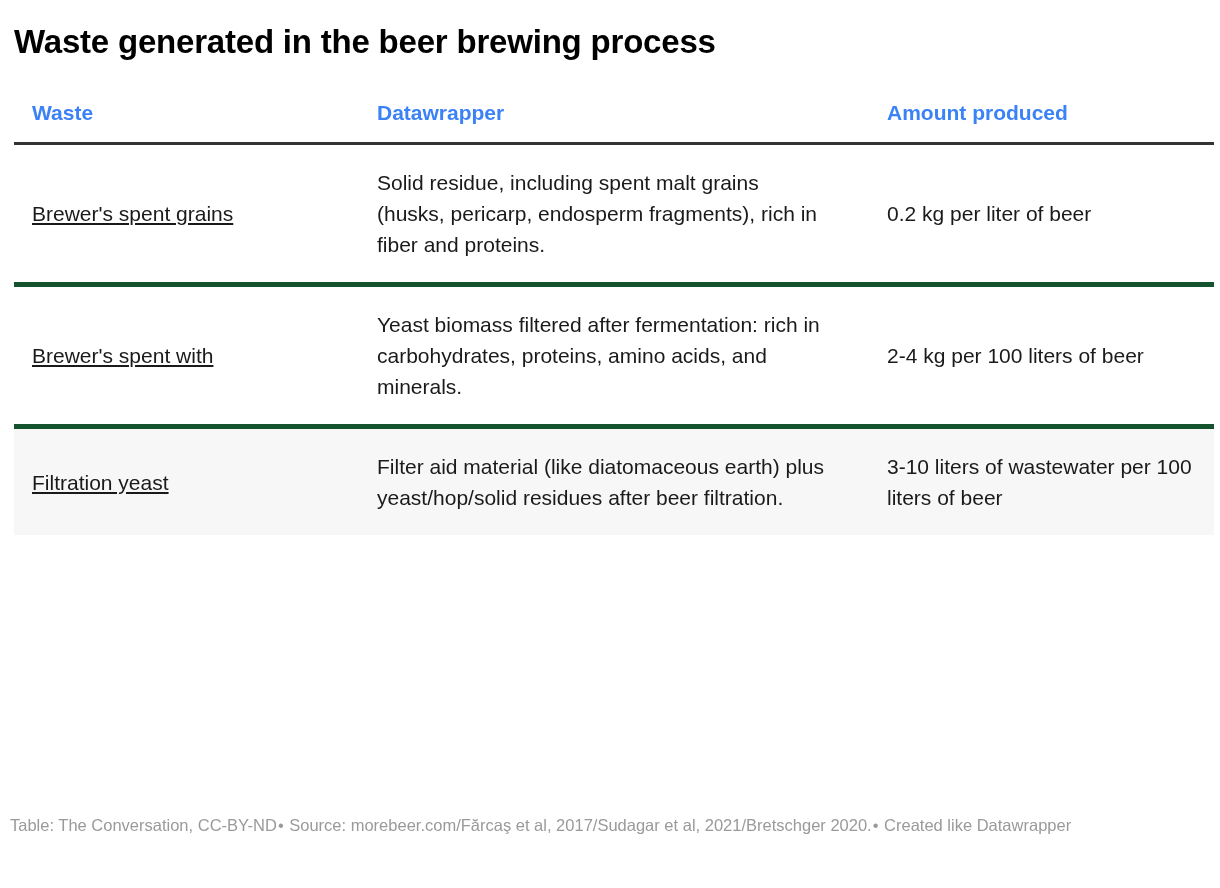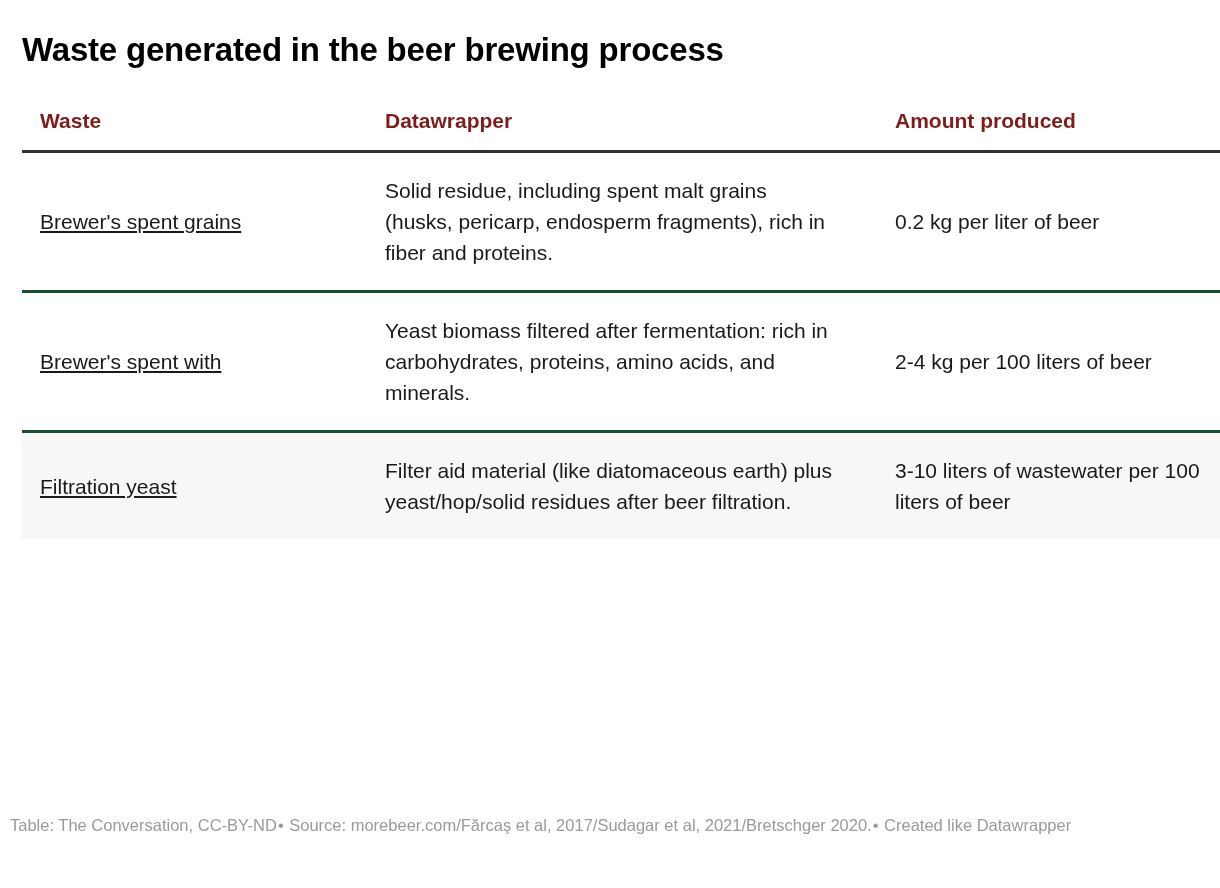--- a/index.html
+++ b/index.html
@@ -14,21 +14,21 @@
     font-family: "Liberation Sans", sans-serif;
     color: #111111;
     -webkit-font-smoothing: antialiased;
   }
 
   .page {
     position: relative;
     width: 1220px;
     height: 888px;
     background: #ffffff;
-    padding: 12px;
+    padding: 4px;
     overflow: hidden;
   }
 
   
   .title {
     margin: 0;
     padding: 18px 10px 0 10px;
     font-size: 33px;
     line-height: 40px;
     font-weight: bold;
@@ -49,34 +49,34 @@
   table.data-table col.c-waste { width: 345px; }
   table.data-table col.c-comp  { width: 510px; }
   table.data-table col.c-amt   { width: 345px; }
 
   thead th {
     text-align: left;
     vertical-align: bottom;
     font-size: 21px;
     line-height: 26px;
     font-weight: bold;
-    color: #7f1d1d;
+    color: #3b82f6;
     padding: 0 22px 16px 18px;
     border-bottom: 3px solid #333333;
   }
   thead th:first-child { padding-left: 18px; }
 
   tbody td {
     vertical-align: middle;
     font-size: 21px;
     line-height: 31px;
     font-weight: normal;
     color: #1a1a1a;
     padding: 22px 22px 22px 18px;
-    border-bottom: 3px solid #14532d;
+    border-bottom: 5px solid #14532d;
   }
   tbody tr.shaded td {
     background: #f7f7f7;
   }
   tbody tr:last-child td {
     border-bottom: none;
   }
 
   td.cell-waste { padding-right: 30px; text-decoration: underline; }
   td.cell-comp  { padding-right: 40px; }

